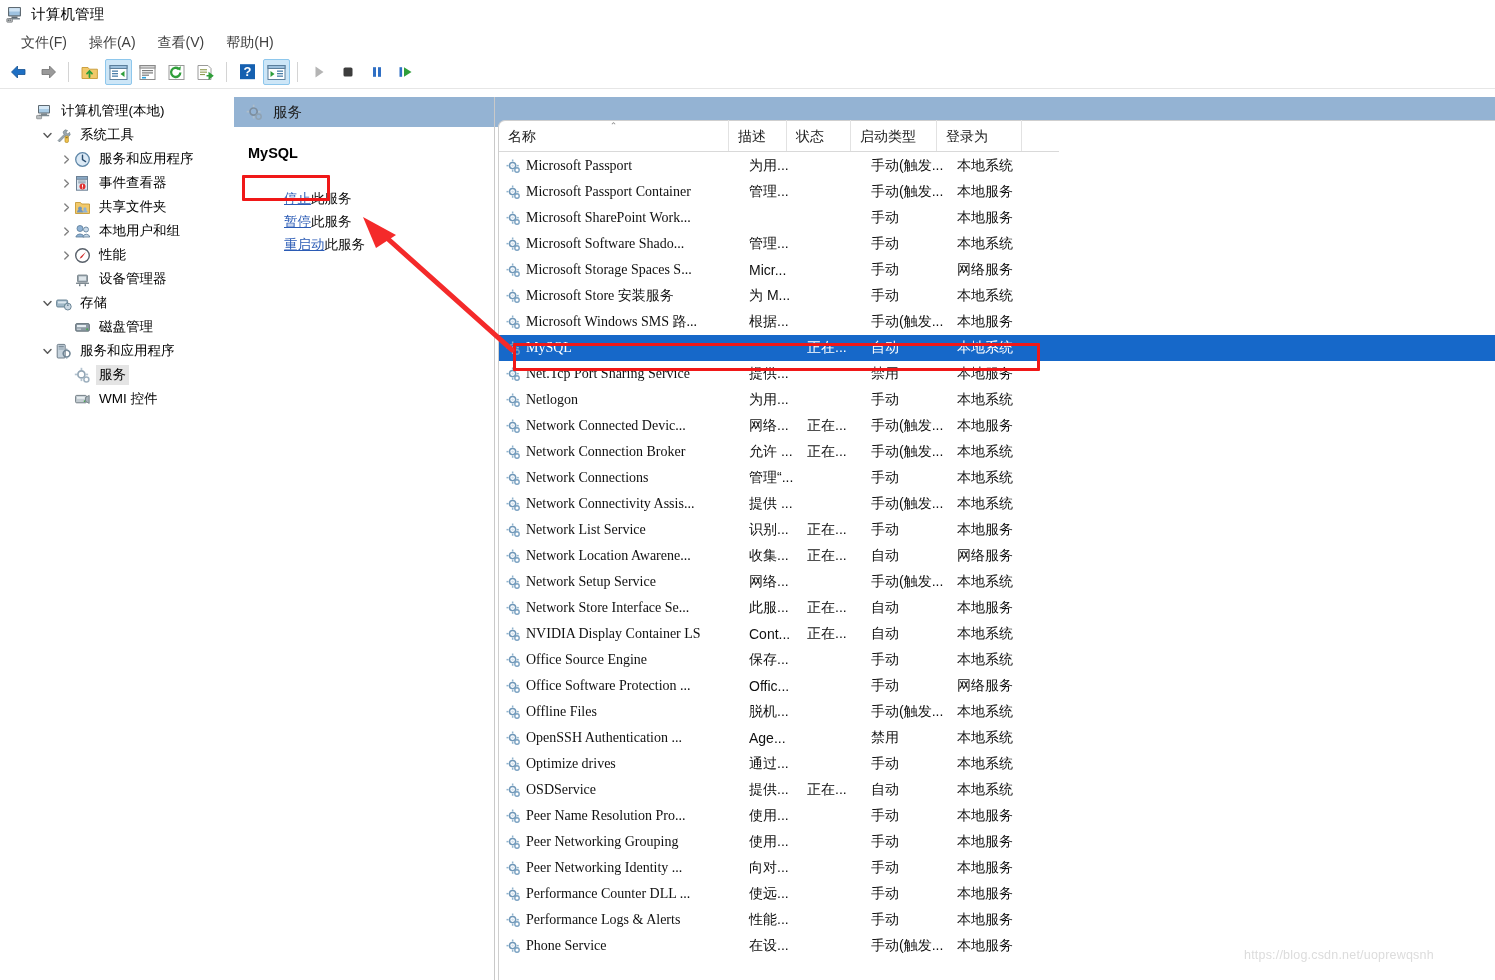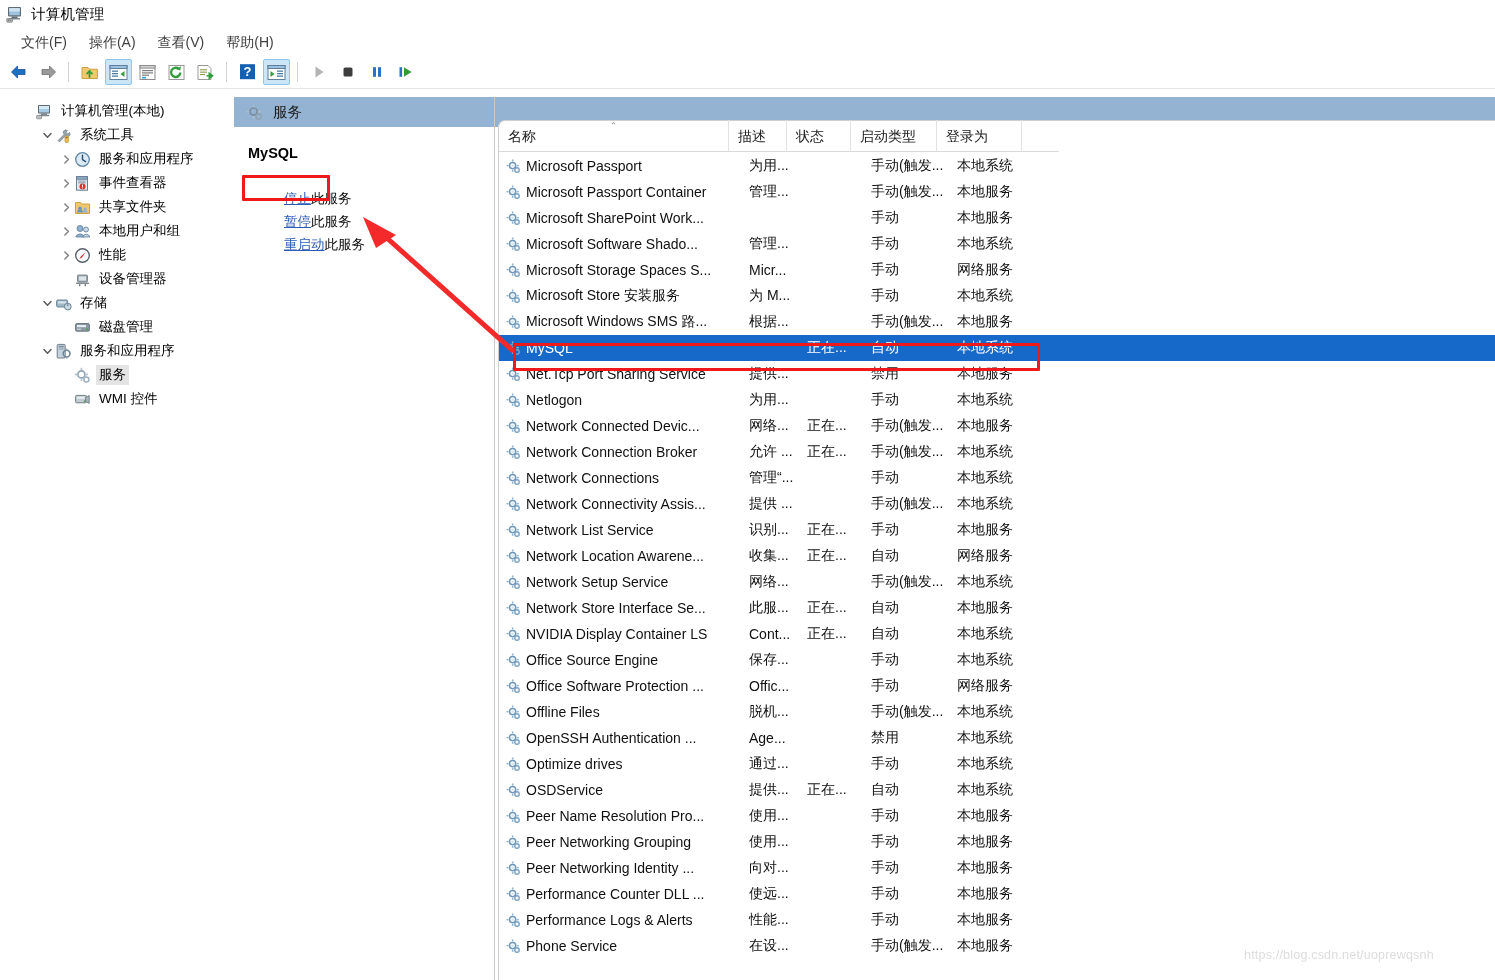--- a/index.html
+++ b/index.html
@@ -110,21 +110,21 @@
   }
   .rows-wrap { position:absolute; left:0; top:32px; width:997px; height:828px; overflow:hidden; }
   .srow {
     display:flex; align-items:center; height:26px; white-space:nowrap; font-size:14px; color:#101010;
   }
   .srow.selected { background:#1668c9; color:#fff; }
   .sc {
     overflow:hidden; text-overflow:clip; padding-left:9px; box-sizing:border-box;
   }
   .sc-icon { width:26px; flex:none; padding-left:7px; display:flex; align-items:center; }
-  .sc-name { width:215px; flex:none; padding-left:1px; }
+  .sc-name { width:215px; flex:none; padding-left:1px;font-family:Liberation Serif, serif; }
   .sc-desc { width:58px; flex:none; }
   .sc-status { width:64px; flex:none; }
   .sc-start { width:86px; flex:none; }
   .sc-logon { width:82px; flex:none; }
 
   
   .gearico { width:15px; height:15px; position:relative; display:block; }
 
   
   .anno-box {

